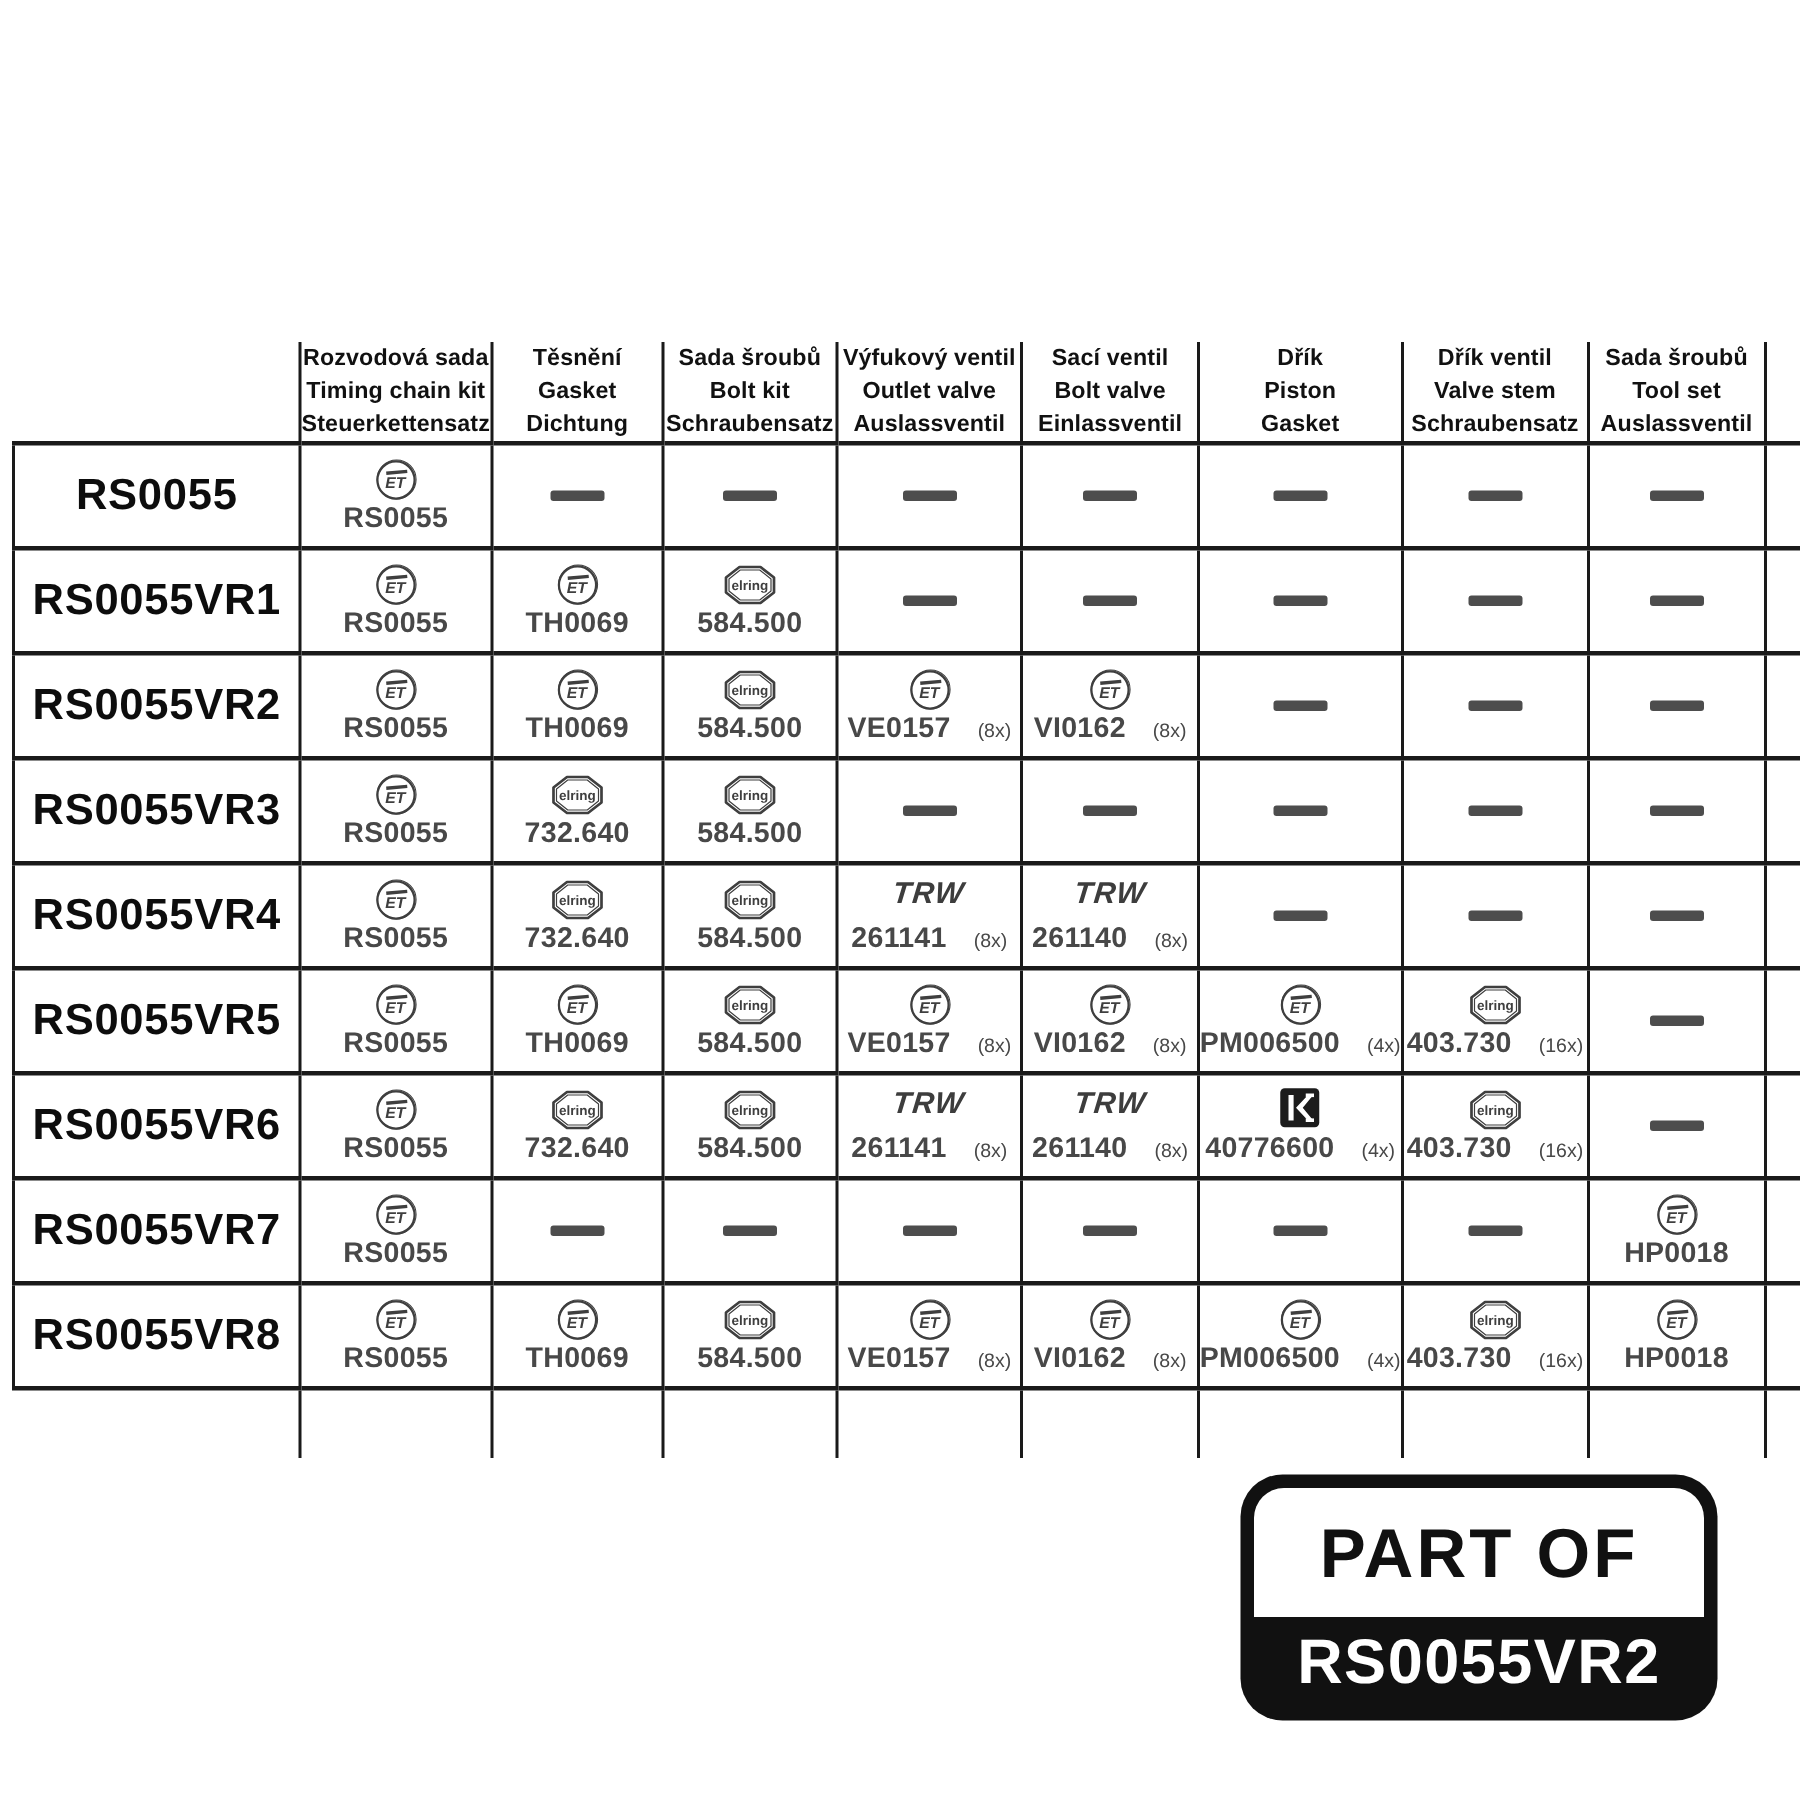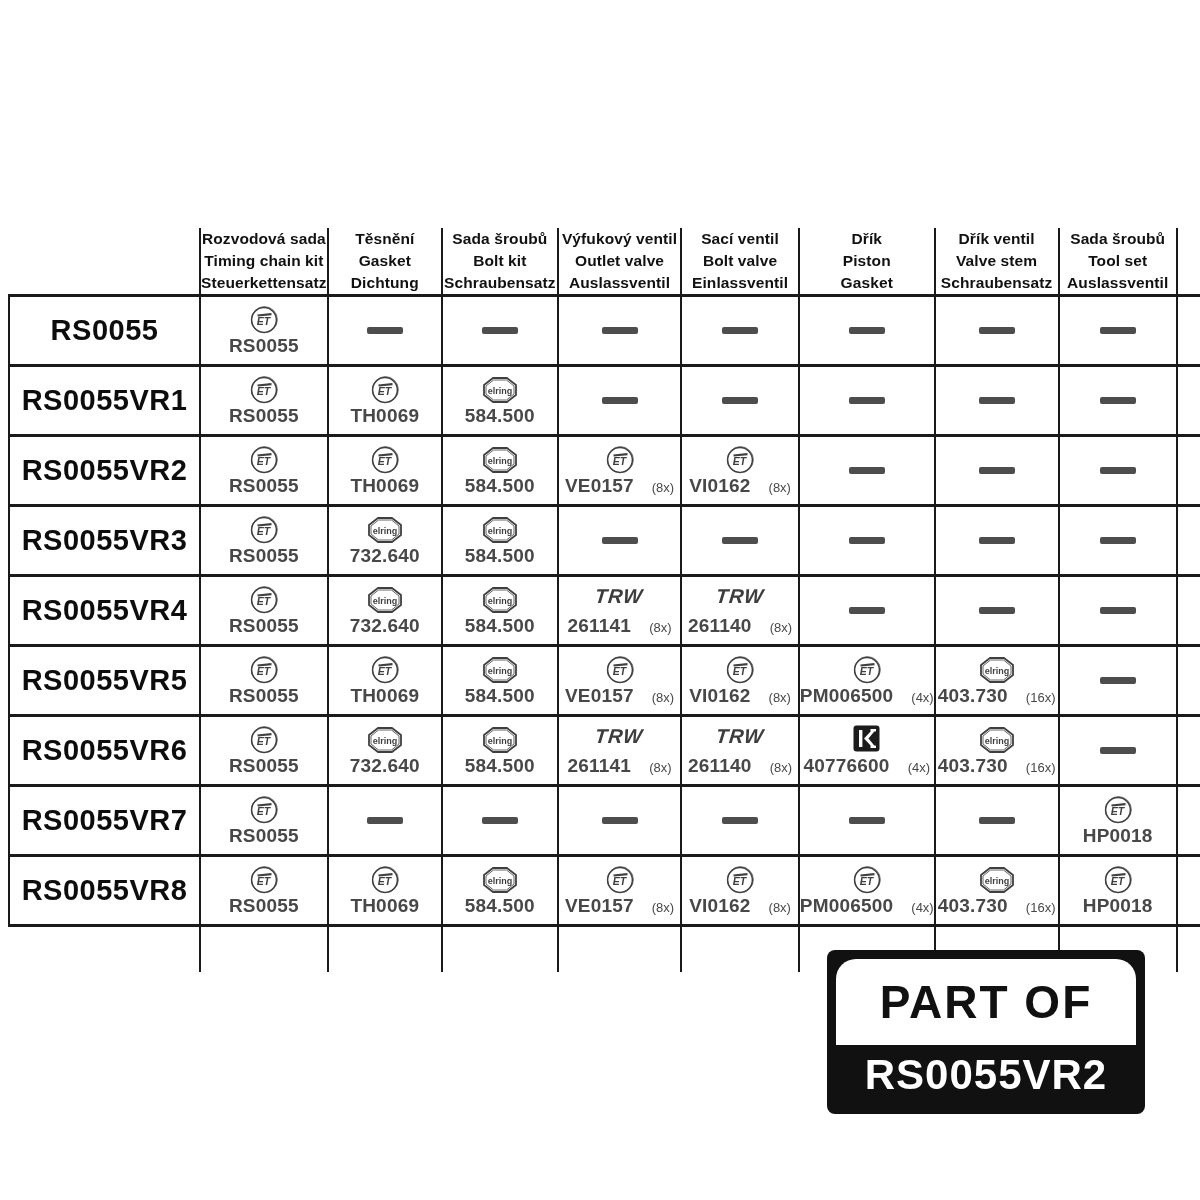--- a/index.html
+++ b/index.html
@@ -43,22 +43,22 @@
   .cellwrap{display:flex;flex-direction:column;align-items:center;justify-content:center;gap:1px;}
   .brandicon{height:29px;display:flex;align-items:flex-start;justify-content:center;}
   .partline{display:flex;align-items:baseline;justify-content:center;white-space:nowrap;}
   .partnum{font-size:19px;font-weight:700;color:var(--muted);letter-spacing:.2px;}
   .qty{font-size:13px;font-weight:500;color:var(--muted);margin-left:18px;}
   .dash{width:36px;height:7px;background:#4d4d4d;border-radius:2px;display:inline-block;}
   .trw-text{font-size:20px;font-weight:900;font-style:italic;color:#3d3d3d;letter-spacing:1px;transform:skewX(-6deg);}
 
   
   .badge{
-    position:absolute;left:827px;top:950px;width:318px;height:164px;
-    background:#111;border-radius:8px;padding:9px;
+    position:absolute;left:827px;top:983px;width:318px;height:164px;
+    background:#111;border-radius:28px;padding:9px;
     display:flex;flex-direction:column;overflow:hidden;
   }
   .badge-top{
     background:#ffffff;border-radius:20px 20px 0 0;flex:1 1 auto;
     display:flex;align-items:center;justify-content:center;
   }
   .badge-top span{font-size:46px;font-weight:800;letter-spacing:2px;color:#111;}
   .badge-bottom{
     background:#111;height:60px;flex:0 0 auto;
     display:flex;align-items:center;justify-content:center;

